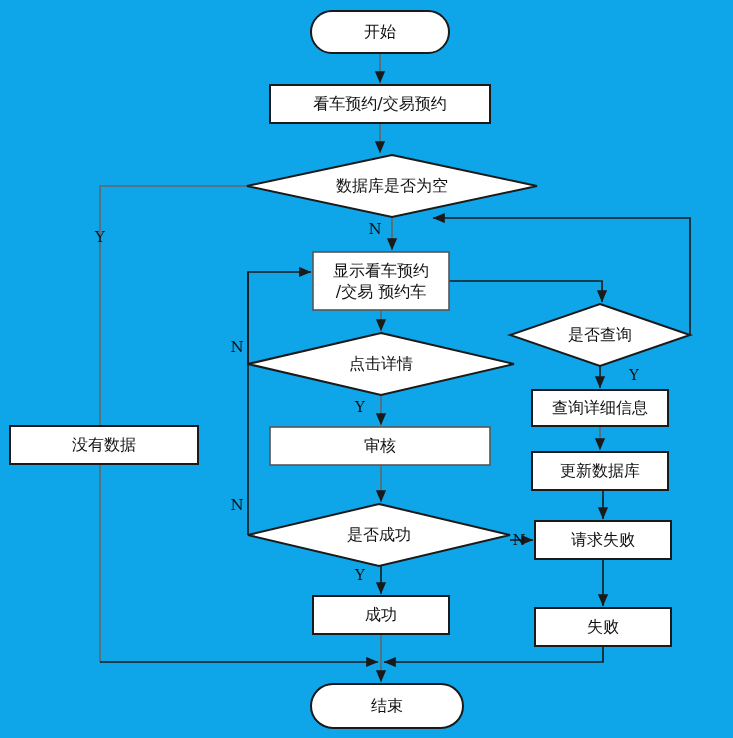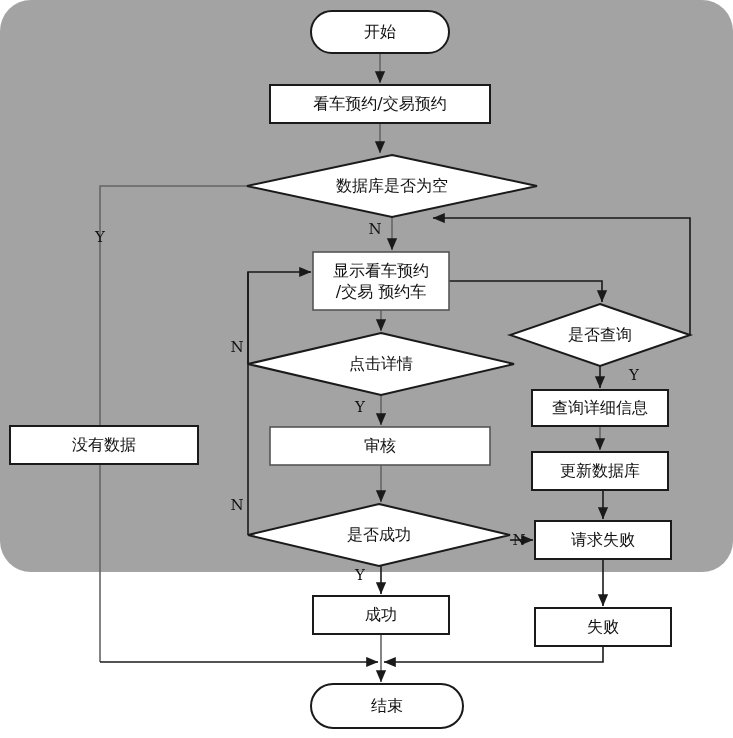--- a/index.html
+++ b/index.html
@@ -9,23 +9,22 @@
   }
   body {
     width: 733px;
     height: 738px;
     font-family: "DejaVu Sans", "Liberation Sans", sans-serif;
     overflow: hidden;
   }
   #flowchart-root {
     position: relative;
     width: 733px;
-    height: 572px;
-    background: #a3a3a3;
-    border-radius: 31px;
+    height: 738px;
+    background: #0ea5e9;
   }
   svg.fc-canvas {
     display: block;
     width: 733px;
     height: 738px;
   }
   .node-shape {
     fill: #ffffff;
     stroke: #1a1a1a;
     stroke-width: 2;

